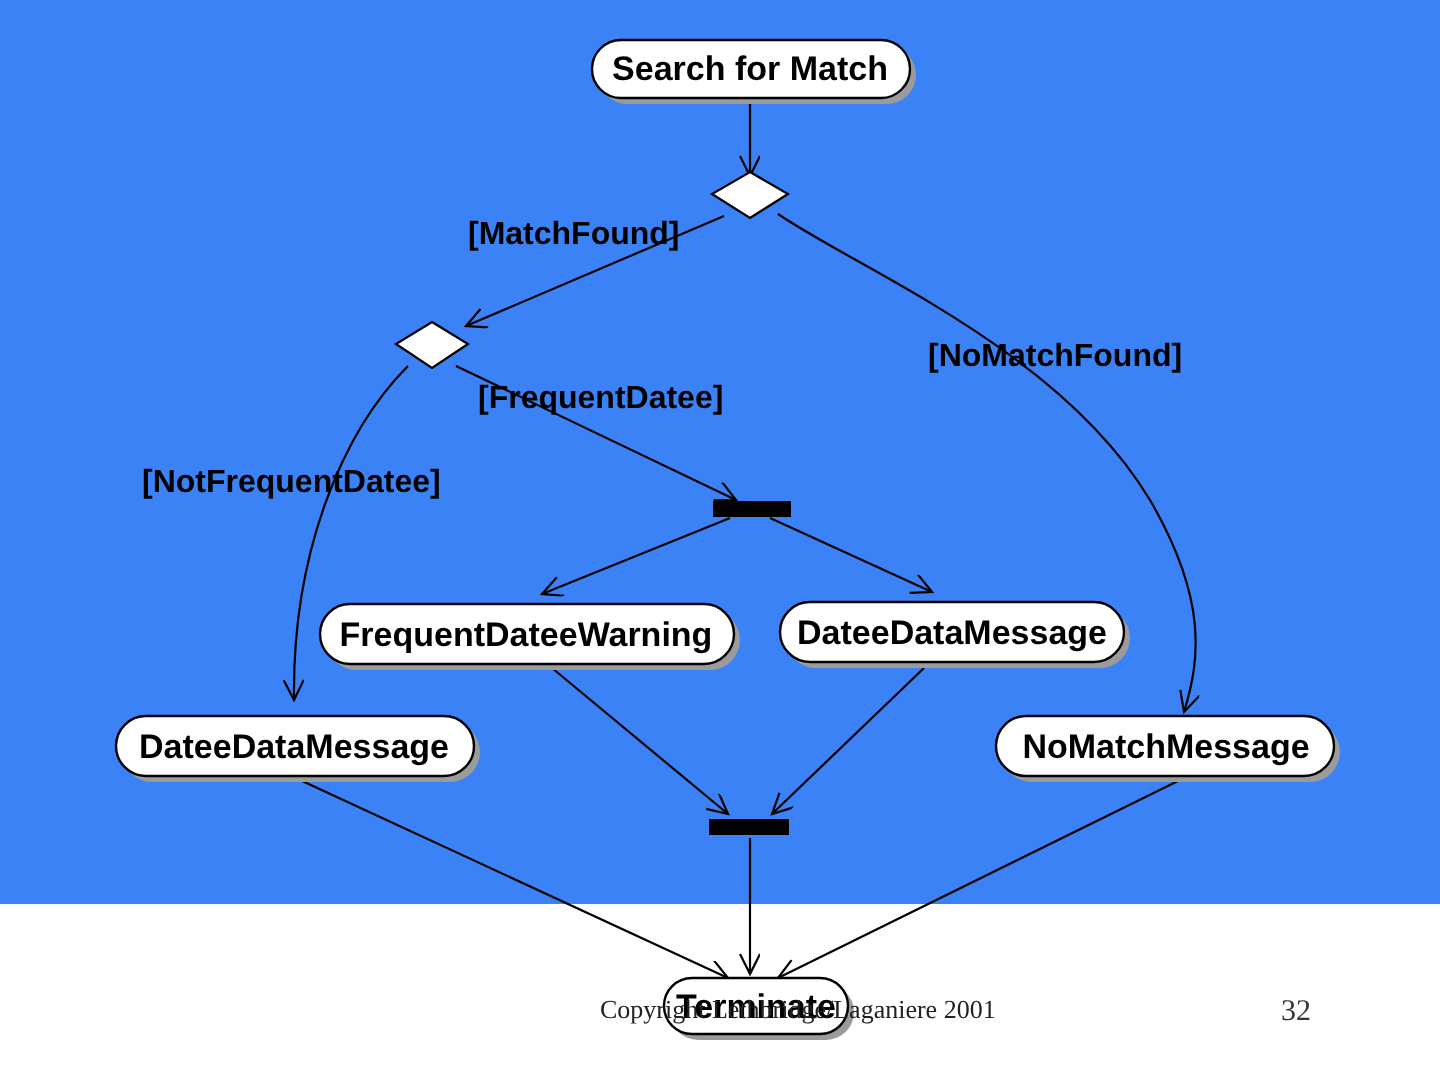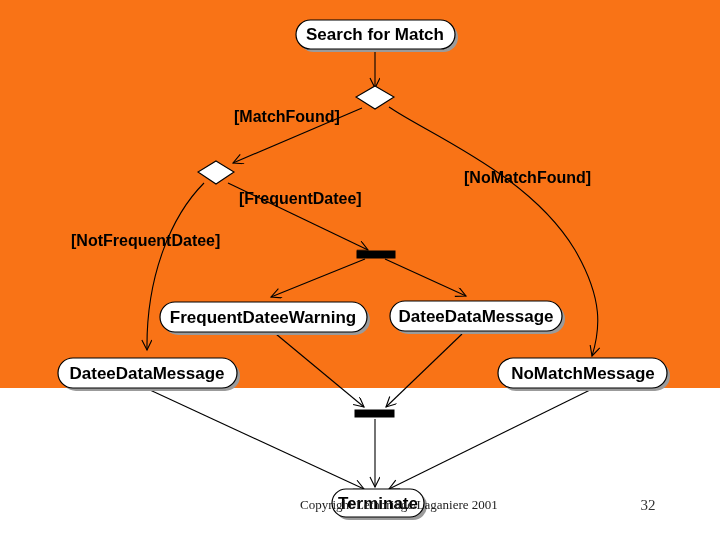--- a/index.html
+++ b/index.html
@@ -9,22 +9,22 @@
   }
   body {
     width: 720px;
     height: 540px;
     overflow: hidden;
     font-family: "Liberation Sans", sans-serif;
   }
   #slide {
     position: relative;
     width: 720px;
-    height: 388px;
-    background: #f97316;
+    height: 452px;
+    background: #3b82f6;
   }
   #diagram {
     position: absolute;
     left: 0;
     top: 0;
     width: 720px;
     height: 540px;
   }
   .node-text {
     font-family: "Liberation Sans", sans-serif;

